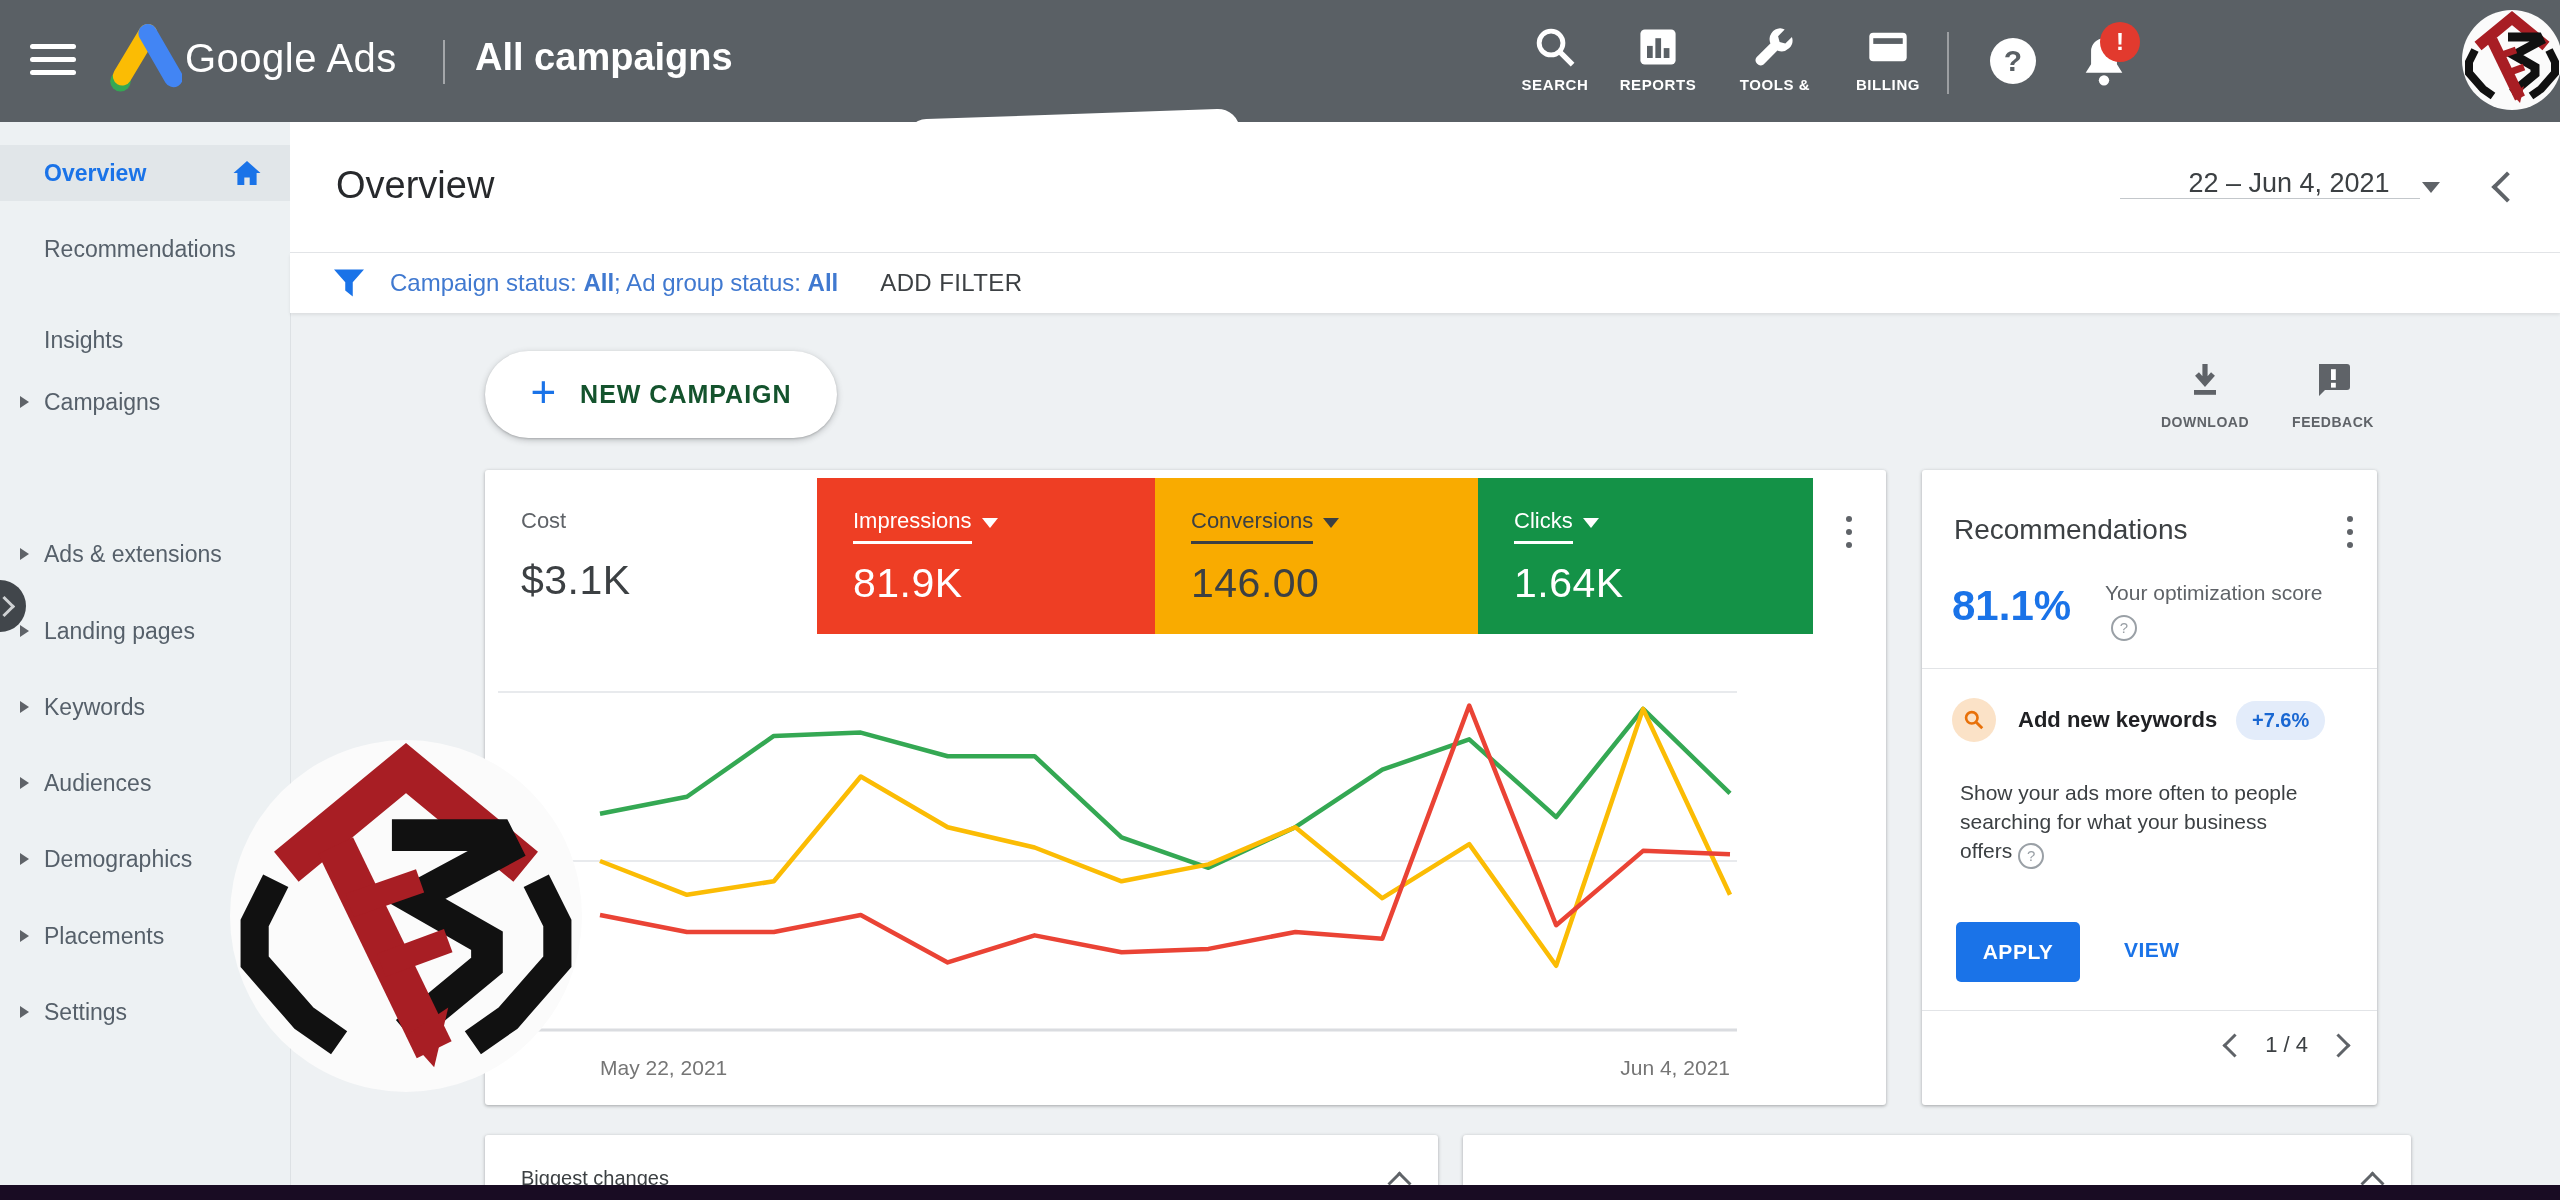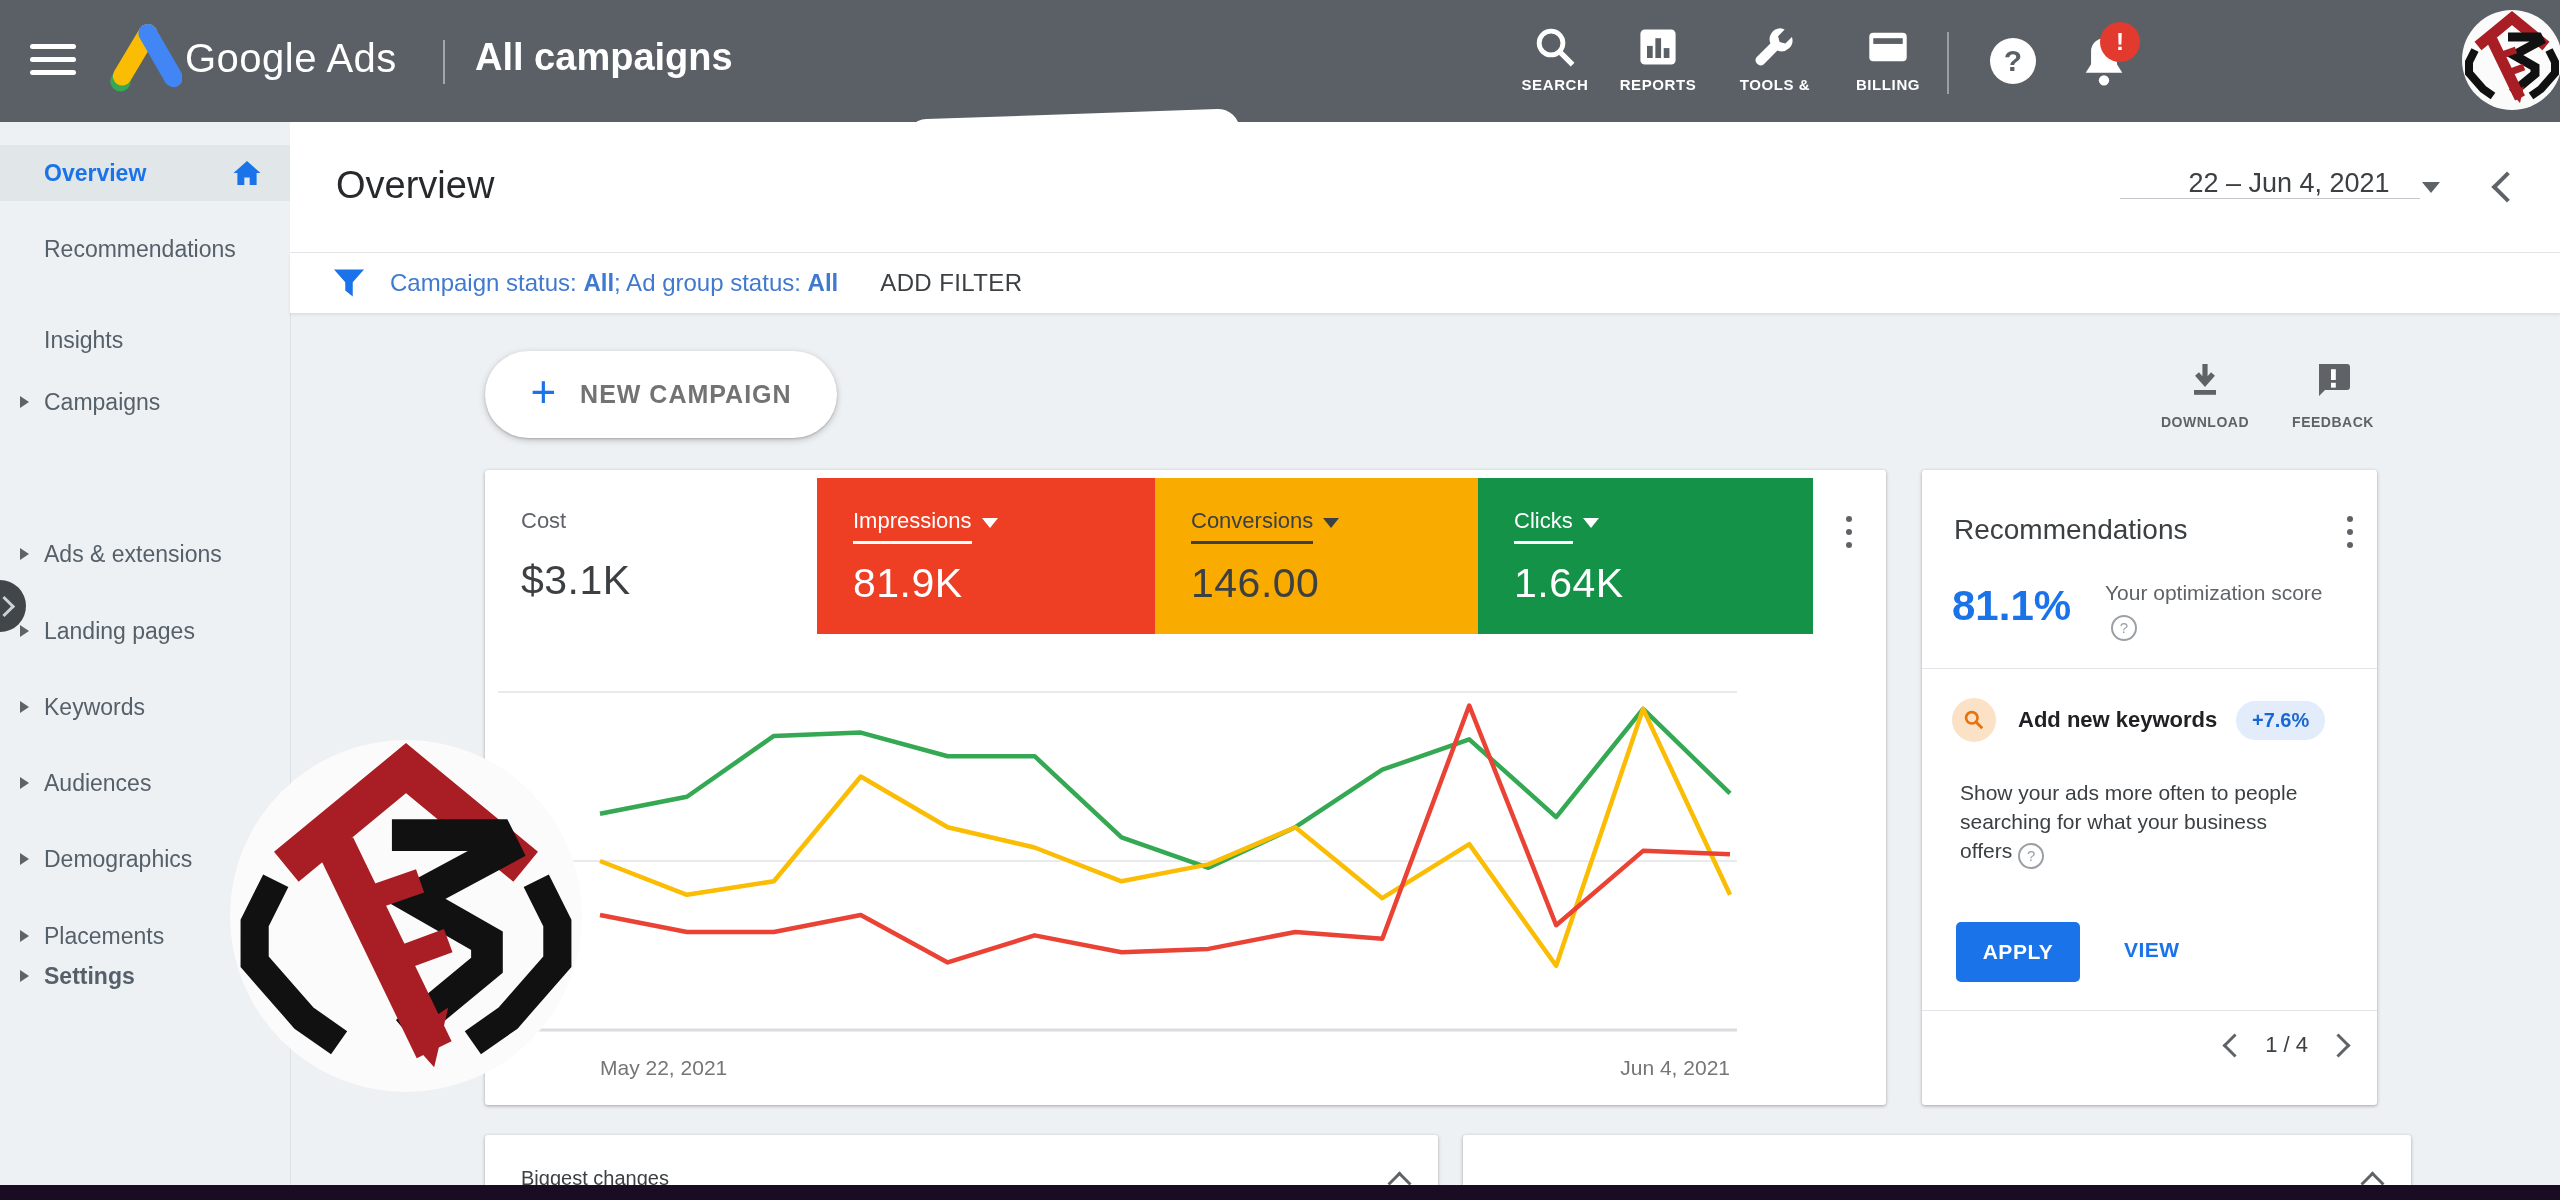--- a/index.html
+++ b/index.html
@@ -56,21 +56,21 @@
   .funnel{margin-left:44px;margin-right:26px;}
   .filter-text{font-size:24px;color:#4079d0;}
   .filter-text b{font-weight:bold;}
   .add-filter{margin-left:42px;font-size:24px;font-weight:500;color:#3c4043;letter-spacing:.4px;cursor:pointer;}
 
   
   .new-campaign{position:absolute;left:485px;top:351px;width:352px;height:87px;background:#fff;border:none;border-radius:44px;
                 box-shadow:0 2px 6px rgba(60,64,67,.3),0 1px 2px rgba(0,0,0,.15);cursor:pointer;
                 display:flex;align-items:center;justify-content:center;gap:24px;}
   .new-campaign .plus{font-size:44px;color:#1a73e8;font-weight:400;line-height:1;margin-top:-6px;}
-  .new-campaign .txt{font-size:25px;font-weight:bold;color:#737373;letter-spacing:1px;font-family:"Liberation Sans",sans-serif;}
+  .new-campaign .txt{font-size:25px;font-weight:bold;color:#14532d;letter-spacing:1px;font-family:"Liberation Sans",sans-serif;}
   .mini-action{position:absolute;top:360px;width:130px;text-align:center;cursor:pointer;}
   .mini-action .lbl{margin-top:10px;font-size:14px;font-weight:bold;color:#5f6368;letter-spacing:.5px;}
 
   .card{position:absolute;background:#fff;border-radius:3px;box-shadow:0 1px 3px rgba(60,64,67,.3),0 1px 4px rgba(60,64,67,.15);}
   .chart-card{left:485px;top:470px;width:1401px;height:635px;}
   .rec-card{left:1922px;top:470px;width:455px;height:635px;}
 
   
   .metric-strip{position:absolute;left:0;top:8px;width:1401px;height:156px;}
   .metric-tile{position:absolute;top:0;height:156px;box-sizing:border-box;padding:30px 0 0 36px;cursor:pointer;}
@@ -246,21 +246,21 @@
         <span>Audiences</span>
       </div>
       <div class="side-item" style="top: 709px;">
         <span class="tri"></span>
         <span>Demographics</span>
       </div>
       <div class="side-item" style="top: 786px;">
         <span class="tri"></span>
         <span>Placements</span>
       </div>
-      <div class="side-item" style="top: 826px; font-weight: bold;">
+      <div class="side-item" style="top: 862px;">
         <span class="tri"></span>
         <span>Settings</span>
       </div>
     </aside>
   <div class="edge-fab">
       <span class="chev"></span>
     </div>
 
   <div class="page-header">
     <h1 class="page-title" style="margin:0;">Overview</h1>

